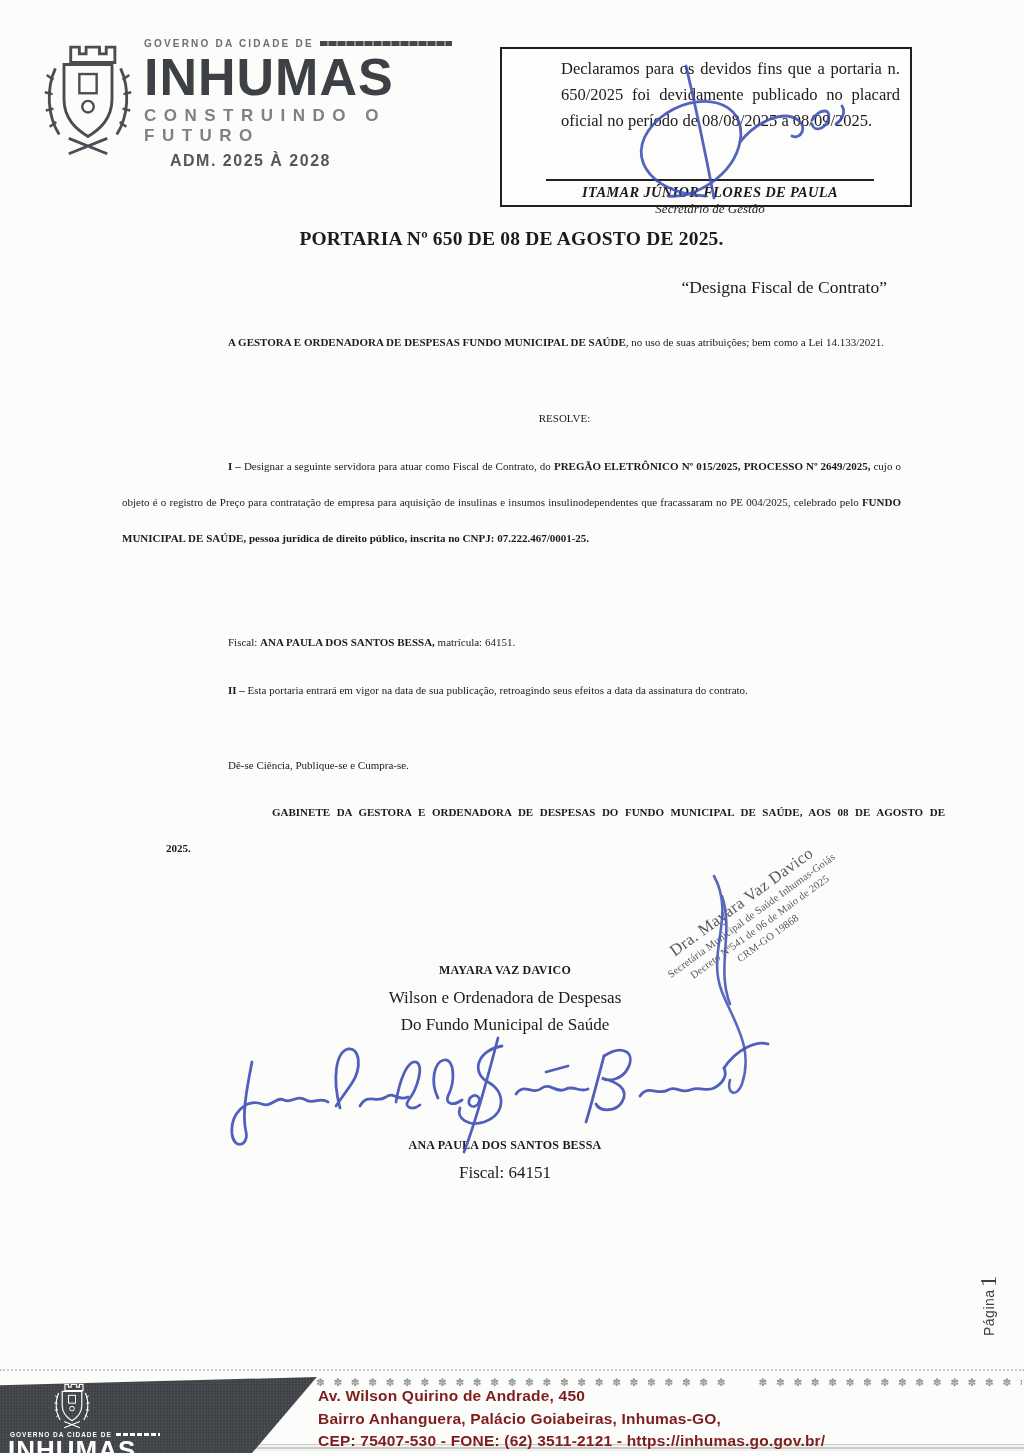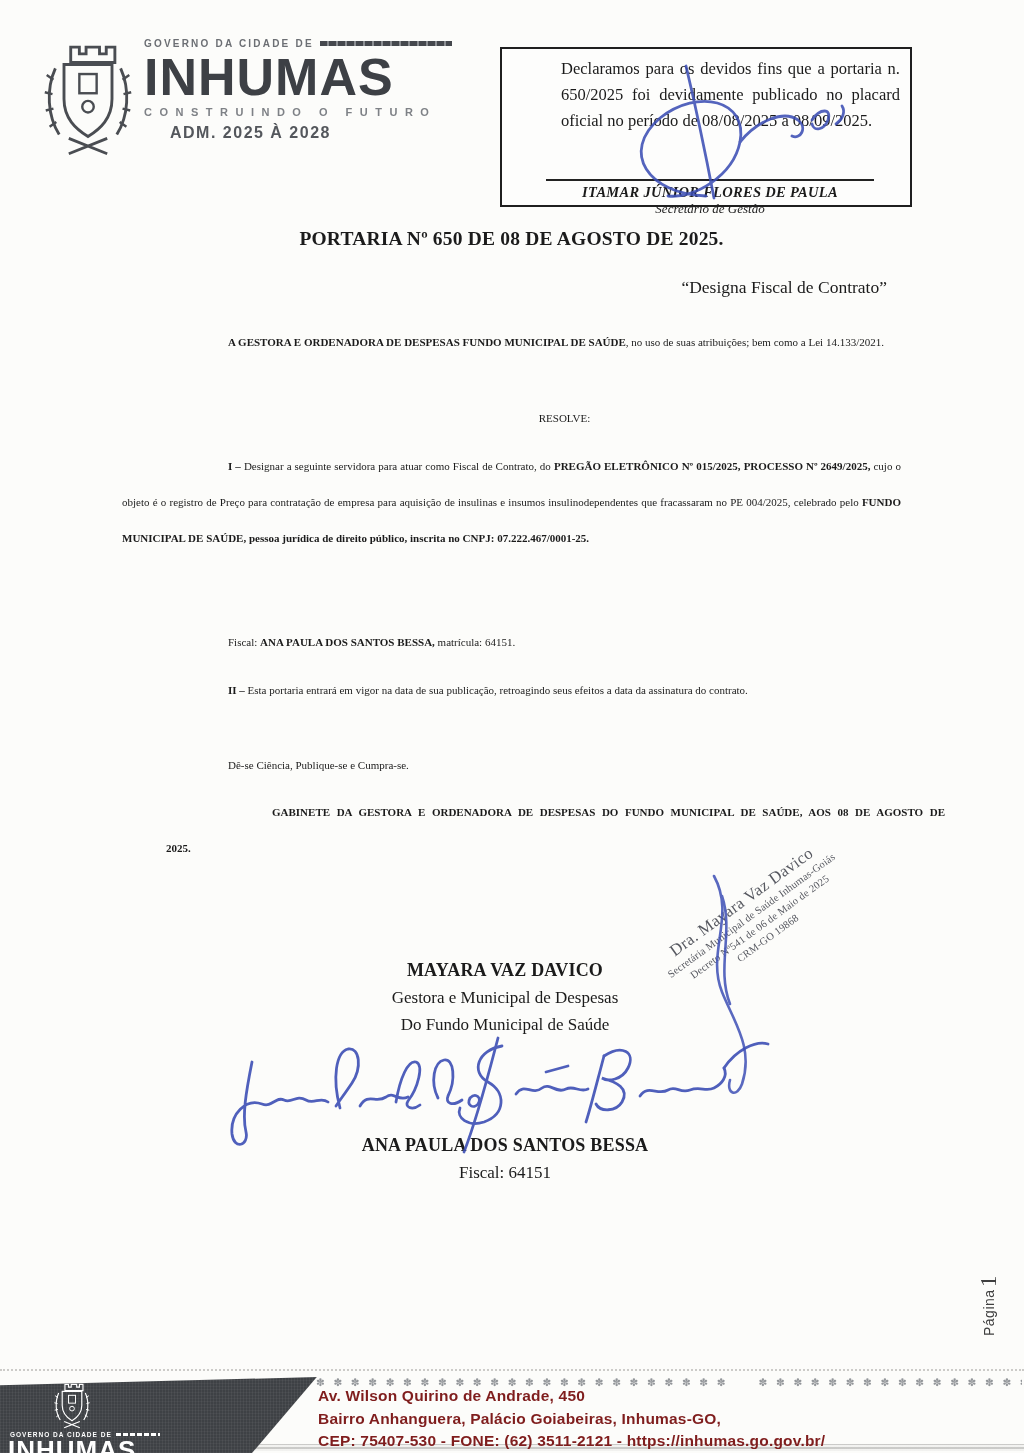--- a/index.html
+++ b/index.html
@@ -13,21 +13,21 @@
   
   .logo-block { position:absolute; left:40px; top:36px; width:420px; display:flex; }
   .crest-header { width:96px; height:126px; flex:0 0 96px; }
   .logo-text { margin-left:8px; padding-top:2px; font-family:"Liberation Sans", sans-serif; }
   .gov-row { display:flex; align-items:center; width:308px; }
   .gov-label { font-size:10px; letter-spacing:2.2px; color:#6c6f74; font-weight:700; white-space:nowrap; }
   .gov-rule { flex:1; height:5px; margin-left:6px;
     background:repeating-linear-gradient(90deg,#45484d 0 7px, #8b8e92 7px 9px); }
   .city-name { font-size:52px; font-weight:700; color:#3d4045; letter-spacing:1px;
     line-height:56px; transform:scaleY(.98); }
-  .slogan { font-size:11px; letter-spacing:7.5px; color:#7e8186; font-weight:700; margin-top:1px; }
+  .slogan { font-size:17px; letter-spacing:7.5px; color:#7e8186; font-weight:700; margin-top:1px; }
   .adm { font-size:16px; letter-spacing:1.5px; color:#54575c; font-weight:700; margin:6px 0 0 26px; }
 
   
   .decl-box { position:absolute; left:500px; top:47px; width:412px; height:160px;
     border:2px solid #1f1f1f; background:#fdfdfc; }
   .decl-text { padding:7px 10px 0 12px; font-size:16.5px; line-height:26px; text-align:justify;margin-left:47px; }
   .decl-sig-block { position:absolute; left:38px; top:130px; width:340px; text-align:center; }
   .decl-rule { border-top:2px solid #222; margin:0 6px 3px 6px; }
   .decl-name { font-size:14.5px; font-weight:700; font-style:italic; letter-spacing:.3px; }
   .decl-role { font-size:13px; font-style:italic; color:#222; }
@@ -50,21 +50,21 @@
   
   .stamp { position:absolute; left:618px; top:888px; width:272px; text-align:center;
     transform:rotate(-36deg); color:rgba(72,74,82,.92); }
   .stamp-name { font-size:16.5px; letter-spacing:.4px; }
   .stamp-line { font-size:10.5px; line-height:14px; letter-spacing:.2px; }
 
   
   .sig-block { position:absolute; text-align:center; }
   .sig1 { left:330px; top:957px; width:350px; }
   .sig2 { left:295px; top:1132px; width:420px; }
-  .sig-name { font-size:18px; font-weight:700; letter-spacing:.2px; line-height:27px; }
+  .sig-name { font-size:12px; font-weight:700; letter-spacing:.2px; line-height:27px; }
   .sig-role { font-size:17px; line-height:27px; }
 
   
   .ink-overlay { position:absolute; left:0; top:0; width:1024px; height:1453px;
     pointer-events:none; z-index:6; }
 
   
   .page-number { position:absolute; left:976px; top:1246px; height:90px;
     writing-mode:vertical-rl; transform:rotate(180deg);
     color:#3f3f3f; display:flex; align-items:center; }
@@ -162,21 +162,21 @@
 
   <div class="stamp">
     <div class="stamp-name">Dra. Mayara Vaz Davico</div>
     <div class="stamp-line">Secretária Municipal de Saúde Inhumas-Goiás</div>
     <div class="stamp-line">Decreto Nº541 de 06 de Maio de 2025</div>
     <div class="stamp-line">CRM-GO 19868</div>
   </div>
 
   <div class="sig-block sig1">
     <div class="sig-name">MAYARA VAZ DAVICO</div>
-    <div class="sig-role">Gestora e Municipal de Despesas</div>
+    <div class="sig-role">Wilson e Ordenadora de Despesas</div>
     <div class="sig-role">Do Fundo Municipal de Saúde</div>
   </div>
 
   <div class="sig-block sig2">
     <div class="sig-name">ANA PAULA DOS SANTOS BESSA</div>
     <div class="sig-role">Fiscal: 64151</div>
   </div>
 
   <svg class="ink-overlay" viewBox="0 0 1024 1453">
     <g stroke="#3d4fb5" fill="none" stroke-linecap="round" stroke-width="2.8" opacity=".88">

